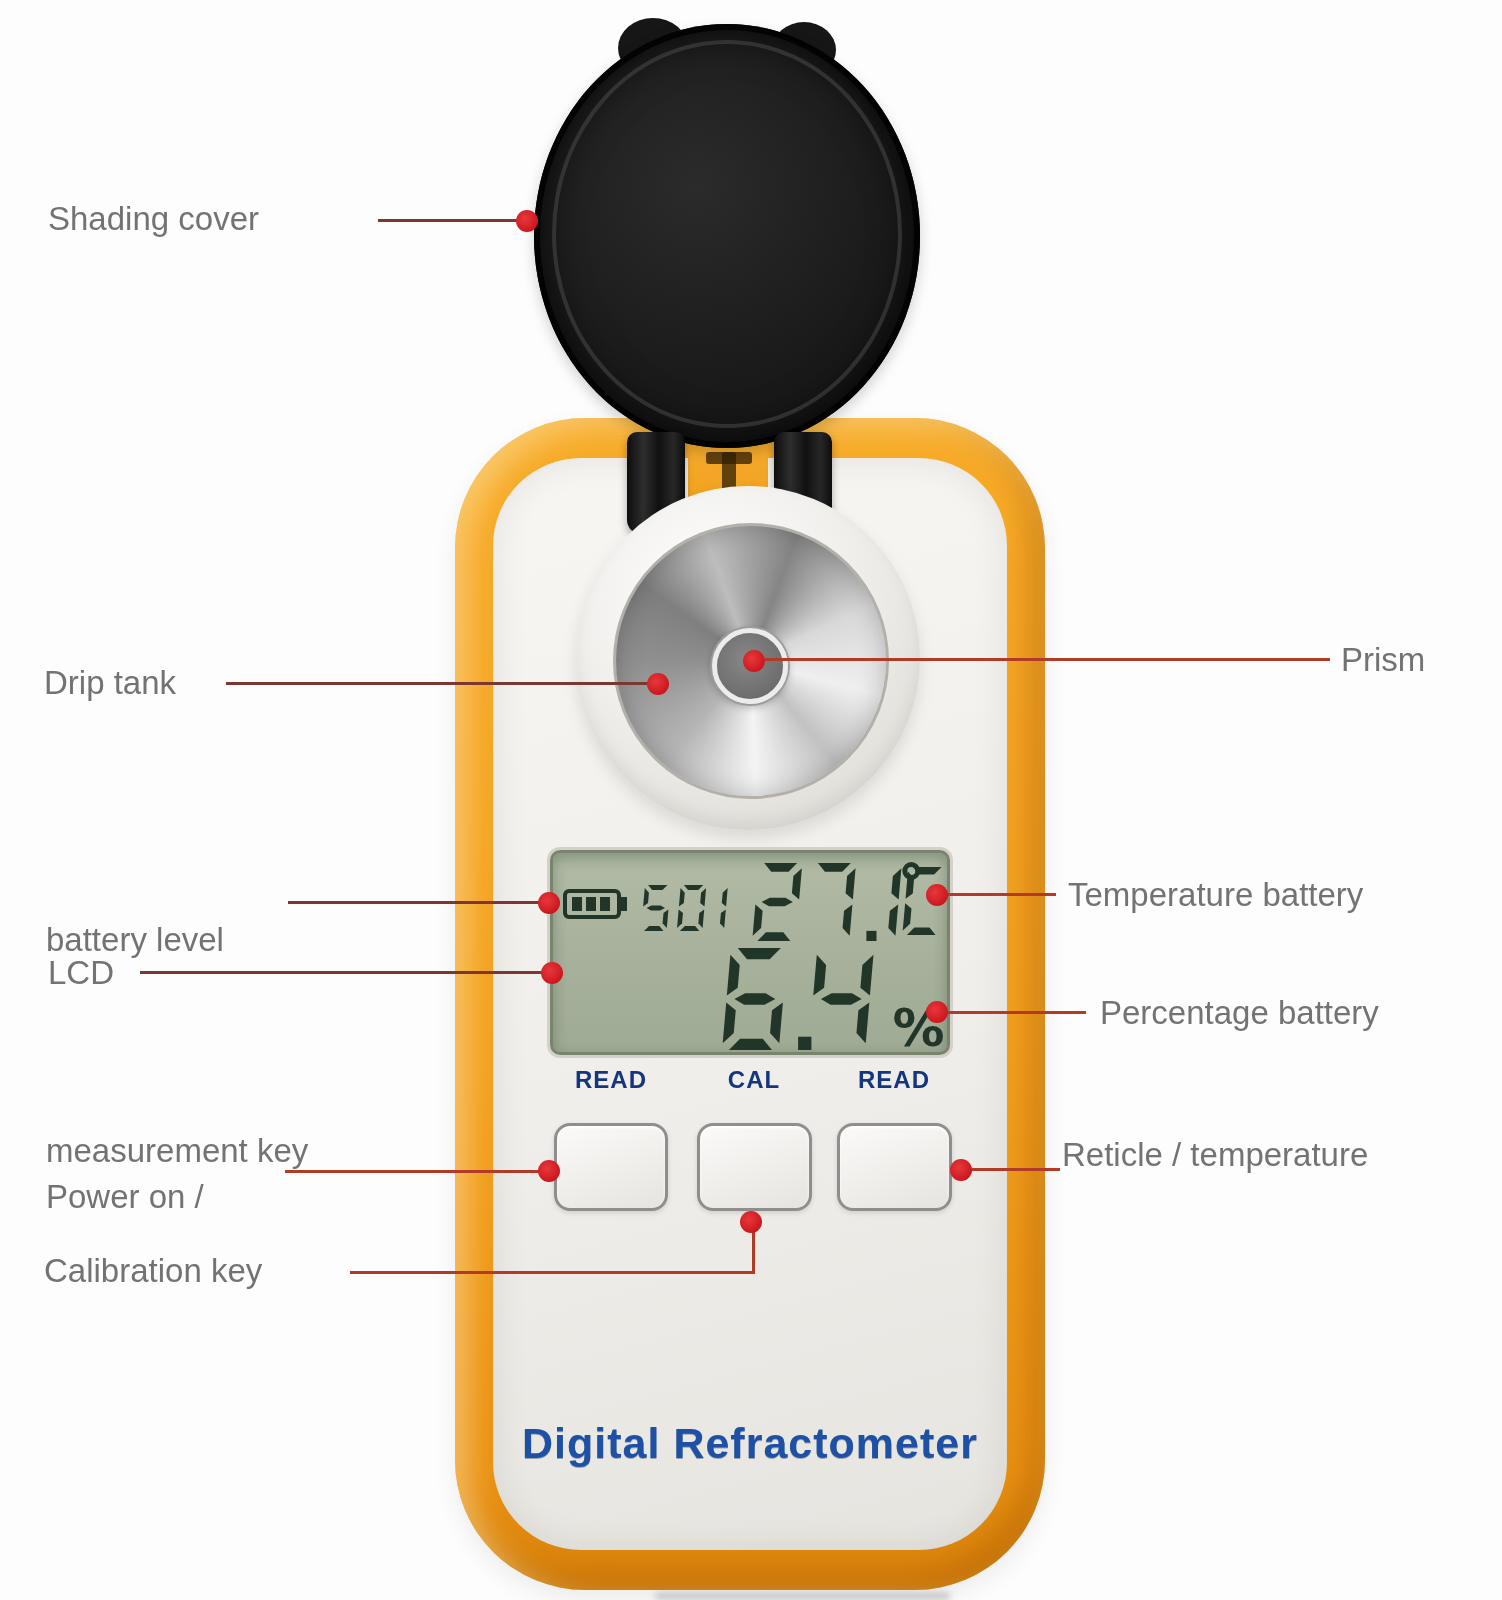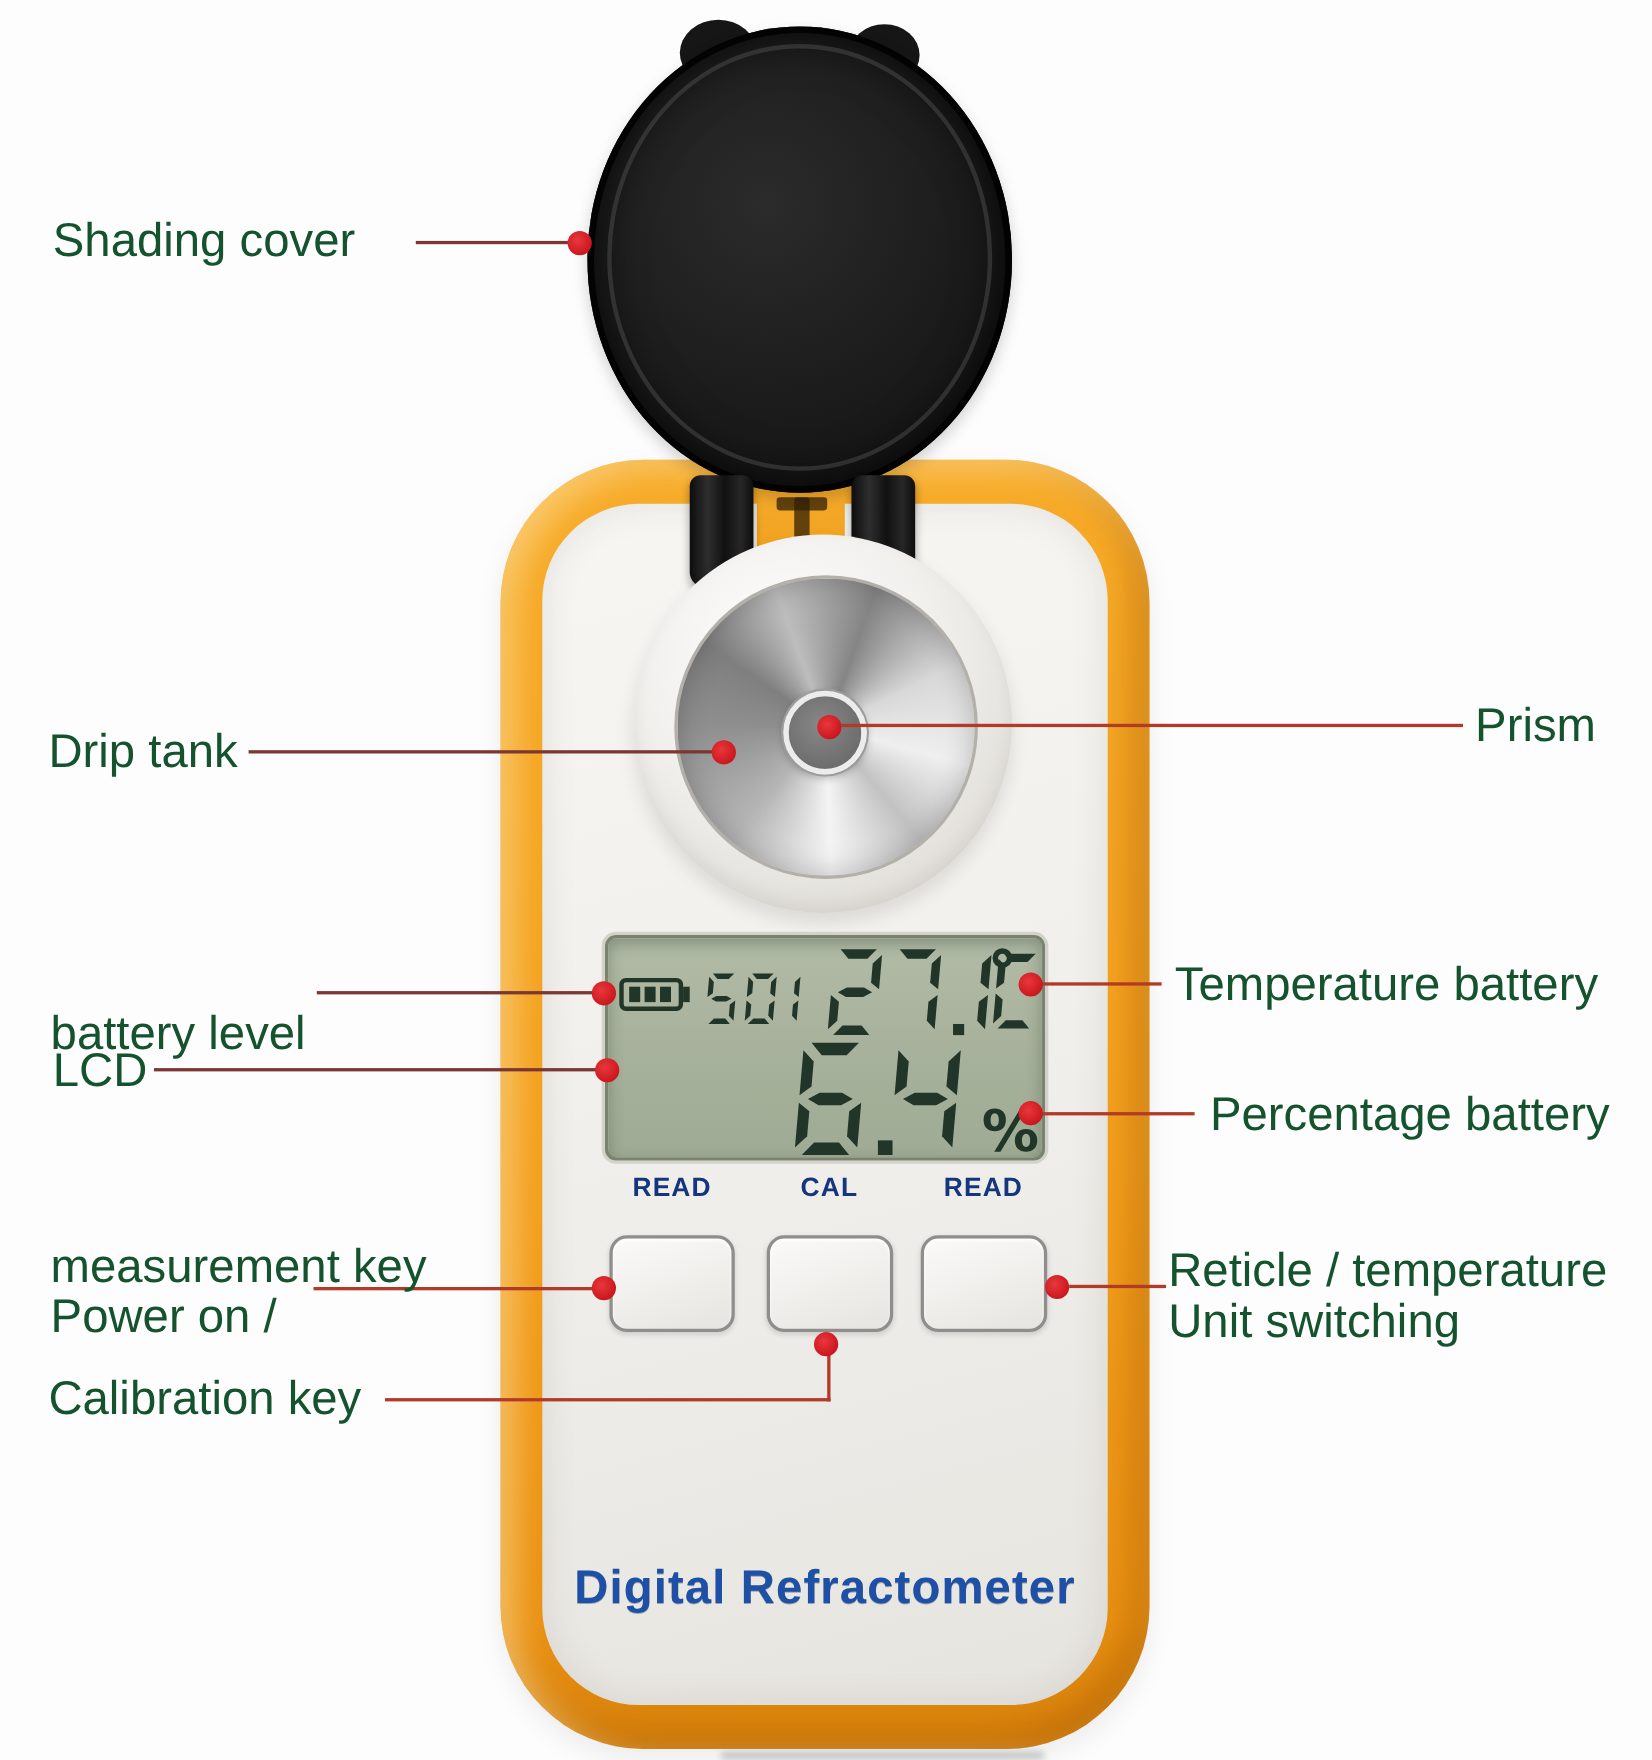--- a/index.html
+++ b/index.html
@@ -102,21 +102,21 @@
   .brand{
     left:493px;top:1419px;width:514px;text-align:center;z-index:7;
     font-size:43px;font-weight:bold;color:#1e51a5;letter-spacing:1px;
     text-shadow:0 1px 0 rgba(10,35,90,.35);
   }
   .smudge{left:655px;top:1592px;width:295px;height:8px;background:rgba(135,140,140,.40);
     filter:blur(3px);border-radius:4px;z-index:1;}
 
   
   .co-label{
-    font-size:43px;color:#14532d;line-height:46px;z-index:10;white-space:nowrap;
+    font-size:33px;color:#737373;line-height:46px;z-index:10;white-space:nowrap;
   }
   .co-line{height:3px;z-index:9;}
   .co-line.left4{background:#7d3733;}
   .co-line.red{background:#b23b28;}
   .co-vline{width:3px;background:#b23b28;z-index:9;}
   .co-dot{
     width:22px;height:22px;border-radius:50%;z-index:10;
     background:radial-gradient(circle at 40% 38%,#e8383c,#c9151c 75%);
   }
 </style>
@@ -263,16 +263,15 @@
 <div class="abs co-label" style="left:1068px;top:872px;">Temperature battery</div>
 <div class="abs co-line red" style="left:946px;top:893px;width:110px;"></div>
 <div class="abs co-dot" style="left:926px;top:884px;"></div>
 
 <div class="abs co-label" style="left:1100px;top:990px;">Percentage battery</div>
 <div class="abs co-line red" style="left:946px;top:1011px;width:140px;"></div>
 <div class="abs co-dot" style="left:926px;top:1001px;"></div>
 
 <div class="abs co-label" style="left:1062px;top:1132px;">
   <div>Reticle / temperature</div>
-  <div>Unit switching</div>
 </div>
 <div class="abs co-line red" style="left:972px;top:1168px;width:88px;"></div>
 <div class="abs co-dot" style="left:950px;top:1159px;"></div>
 
 </body></html>

